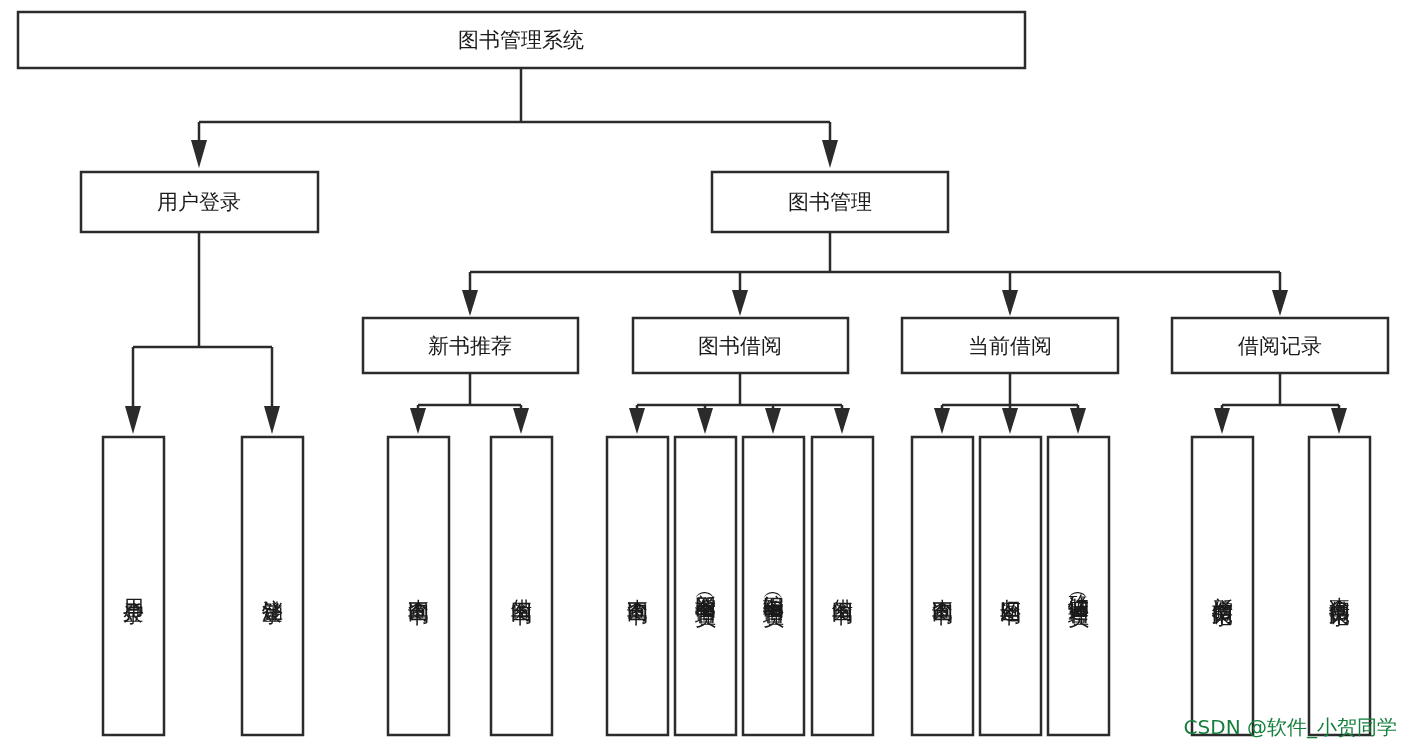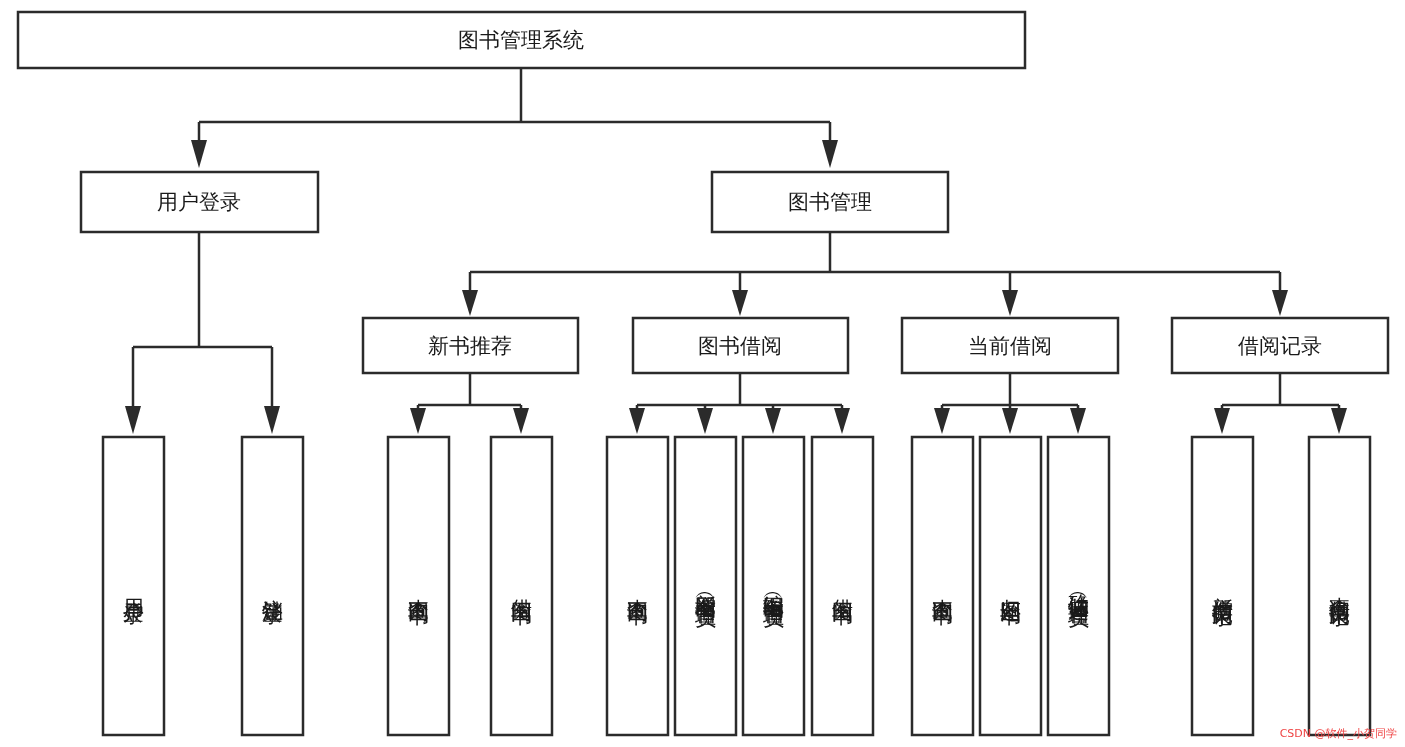--- a/index.html
+++ b/index.html
@@ -62,22 +62,22 @@
     align-items: center;
     justify-content: center;
     white-space: nowrap;
     user-select: none;
   }
   .watermark {
     position: absolute;
     right: 8px;
     bottom: 6px;
     font-family: "DejaVu Sans", "Liberation Sans", sans-serif;
-    font-size: 11px;
-    color: #ef4444;
+    font-size: 20px;
+    color: #15803d;
     white-space: nowrap;
     user-select: none;
   }
 </style>
 </head>
 <body>
 
 <div id="diagram-root">
 
   <svg id="tree-svg" viewBox="0 0 1405 747">

